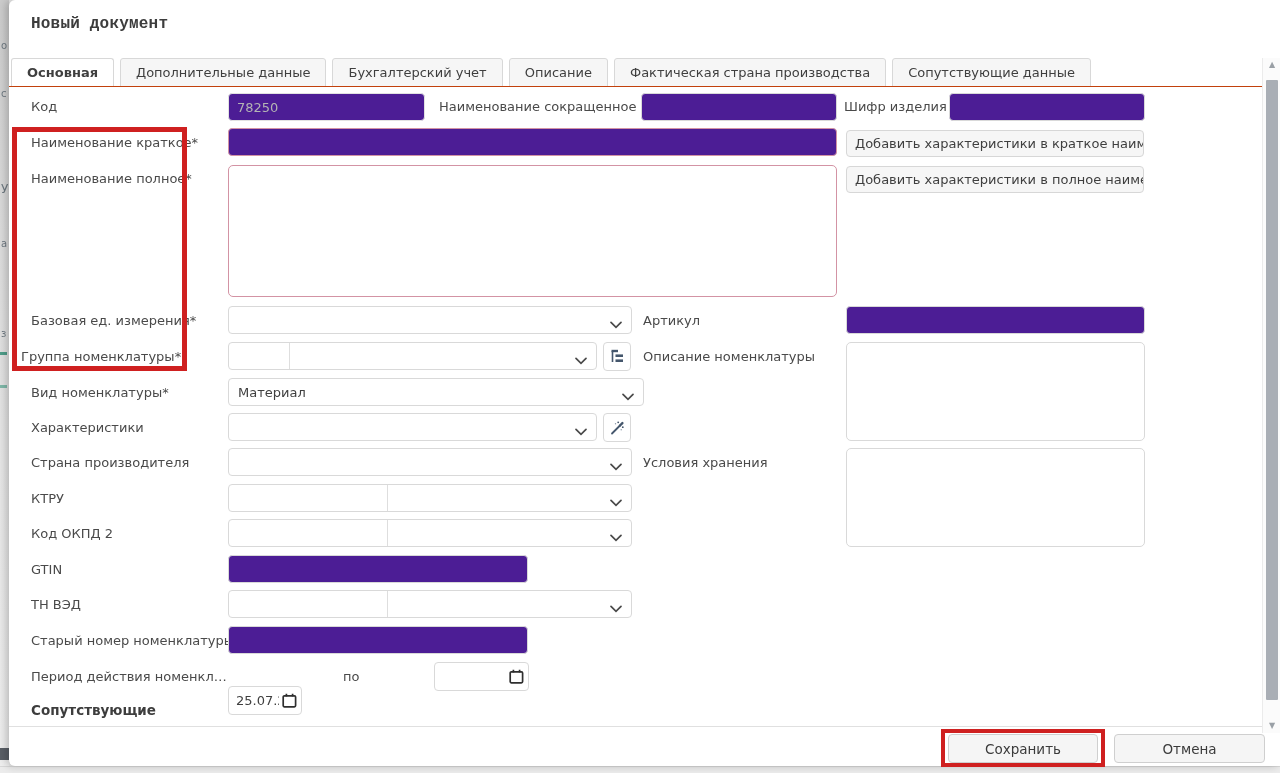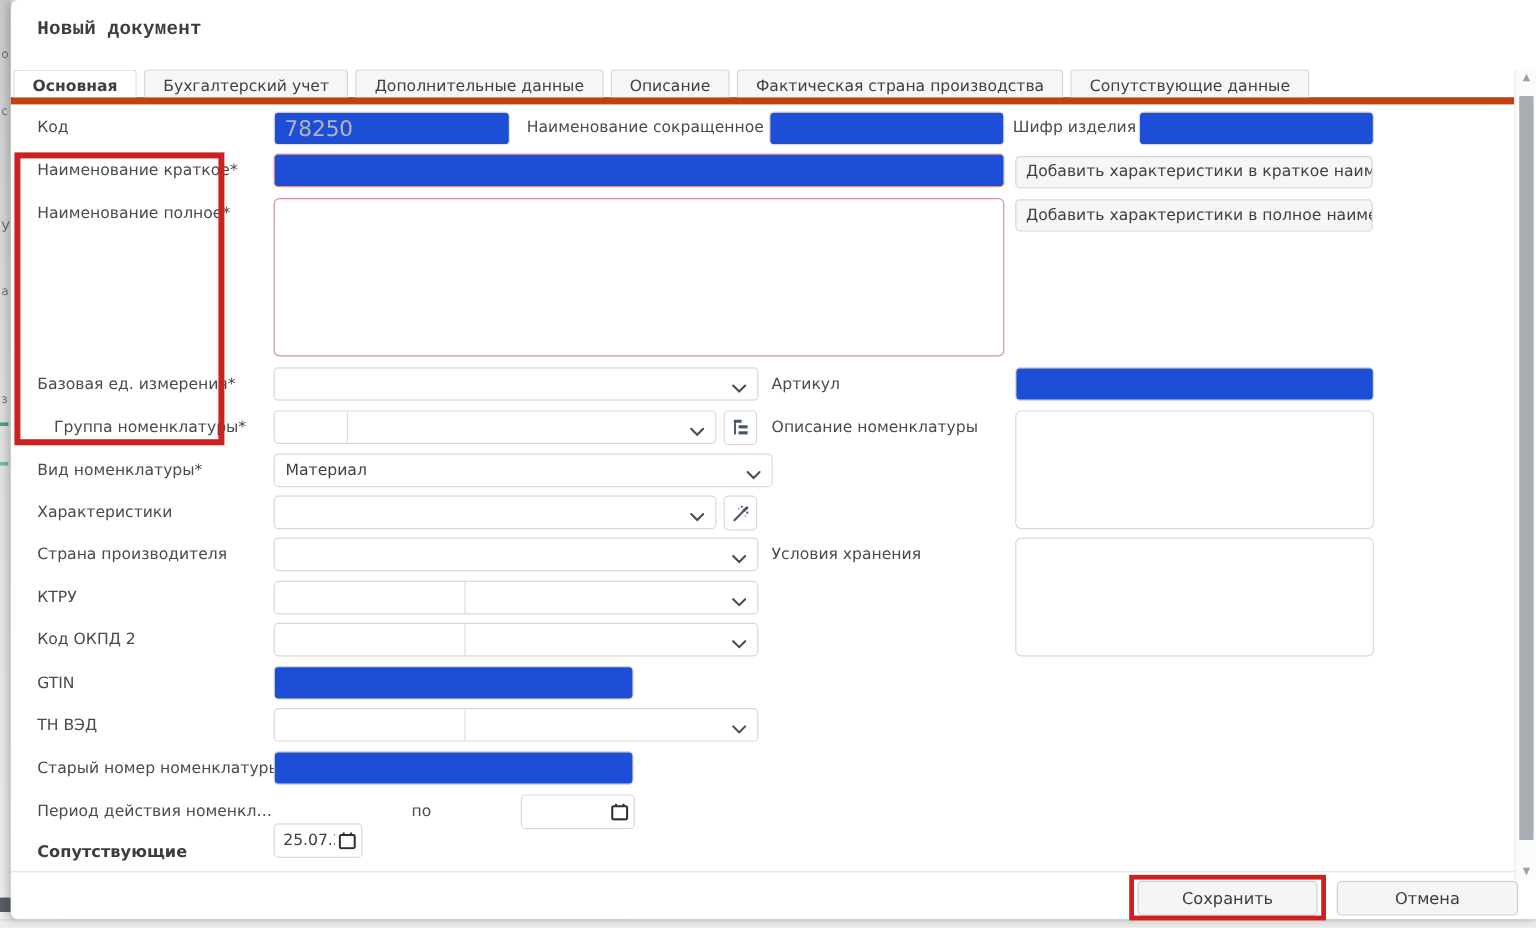--- a/index.html
+++ b/index.html
@@ -24,33 +24,33 @@
   
   .modal { position:absolute; left:9px; top:0; width:1271px; height:766px;
     background:#ffffff; border-radius:6px 0 0 6px;
     box-shadow:-3px 0 8px rgba(0,0,0,.22); z-index:3; }
 
   .dlg-title { position:absolute; left:22px; top:15px; font-size:16px; font-weight:600;
     color:#3d3d3d; letter-spacing:.2px;font-family:Liberation Mono, monospace; }
 
   
   .tabbar { position:absolute; left:0; top:58px; width:1253px; height:29px;
-    border-bottom:6px solid #c2410c; display:flex; gap:6px; padding-left:2px;
+    border-bottom:1px solid #c2410c; display:flex; gap:6px; padding-left:2px;
     overflow:hidden; }
   .tab { height:29px; line-height:27px; padding:0 15px; font-size:13px; color:#3f3f3f;
     background:#f6f6f6; border:1px solid #d8d8d8; border-radius:3px 3px 0 0;
     white-space:nowrap; flex:0 0 auto; }
   .tab.active { background:#ffffff; font-weight:bold; border-bottom:1px solid #ffffff; }
 
   
   .lbl { position:absolute; font-size:13px; color:#4a4a4a; white-space:nowrap; }
   .lbl.trunc { max-width:196px; overflow:hidden; text-overflow:ellipsis; }
 
-  .inp { position:absolute; height:28px; background:#1d4ed8; border:1px solid #d9d9d9;
-    border-radius:4px; font-size:18px; color:#3f3f3f; padding:0 8px;
+  .inp { position:absolute; height:28px; background:#4c1d95; border:1px solid #d9d9d9;
+    border-radius:4px; font-size:13px; color:#3f3f3f; padding:0 8px;
     font-family:"DejaVu Sans","Liberation Sans",sans-serif; outline:none; }
   .inp.disabled { color:#b4b4b4; border-color:#e2e2e2; }
   .inp.req { border-color:#d393a4; }
 
   .ta { position:absolute; background:#fff; border:1px solid #d9d9d9; border-radius:5px;
     resize:none; outline:none; font-size:13px; color:#3f3f3f; padding:5px 8px;
     font-family:"DejaVu Sans","Liberation Sans",sans-serif; }
   .ta.req { border-color:#d393a4; }
 
   .sel { position:absolute; height:28px; background:#fff; border:1px solid #d9d9d9;
@@ -112,22 +112,22 @@
 </div>
 <div class="bottom-strip"></div>
 <div class="orange-sliver"></div>
 
 <div class="modal">
 
   <div class="dlg-title">Новый документ</div>
 
   <div class="tabbar">
     <div class="tab active">Основная</div>
+    <div class="tab">Дополнительные данные</div>
     <div class="tab">Бухгалтерский учет</div>
-    <div class="tab">Дополнительные данные</div>
     <div class="tab">Описание</div>
     <div class="tab">Фактическая страна производства</div>
     <div class="tab">Сопутствующие данные</div>
 
   </div>
 
   <span class="lbl" style="left:22px;top:99px">Код</span>
   <input class="inp disabled" style="left: 219px; top: 93px; width: 197px;" disabled="" value="78250">
   <span class="lbl" style="left:430px;top:99px">Наименование сокращенное</span>
   <input class="inp" style="left: 632px; top: 93px; width: 196px;">
@@ -146,21 +146,21 @@
   <div class="sel" style="left:219px;top:306px;width:404px">
     <span class="chev">
       <svg width="12" height="8" viewBox="0 0 12 8">
           <path d="M1 1.3 L6 6.3 L11 1.3" stroke="#4a4a4a" stroke-width="1.7" fill="none" stroke-linecap="round"></path>
         </svg>
     </span>
   </div>
   <span class="lbl" style="left:634px;top:313px">Артикул</span>
   <input class="inp" style="left: 837px; top: 306px; width: 299px;">
 
-  <span class="lbl" style="left:36px;top:349px">Группа номенклатуры*</span>
+  <span class="lbl" style="left:12px;top:349px">Группа номенклатуры*</span>
   <div class="sel" style="left:219px;top:342px;width:369px">
     <span class="split" style="left:60px"></span>
     <span class="chev">
       <svg width="12" height="8" viewBox="0 0 12 8">
           <path d="M1 1.3 L6 6.3 L11 1.3" stroke="#4a4a4a" stroke-width="1.7" fill="none" stroke-linecap="round"></path>
         </svg>
     </span>
   </div>
   <div class="icon-btn" style="left:594px;top:342px">
     <svg width="16" height="16" viewBox="0 0 16 16">

